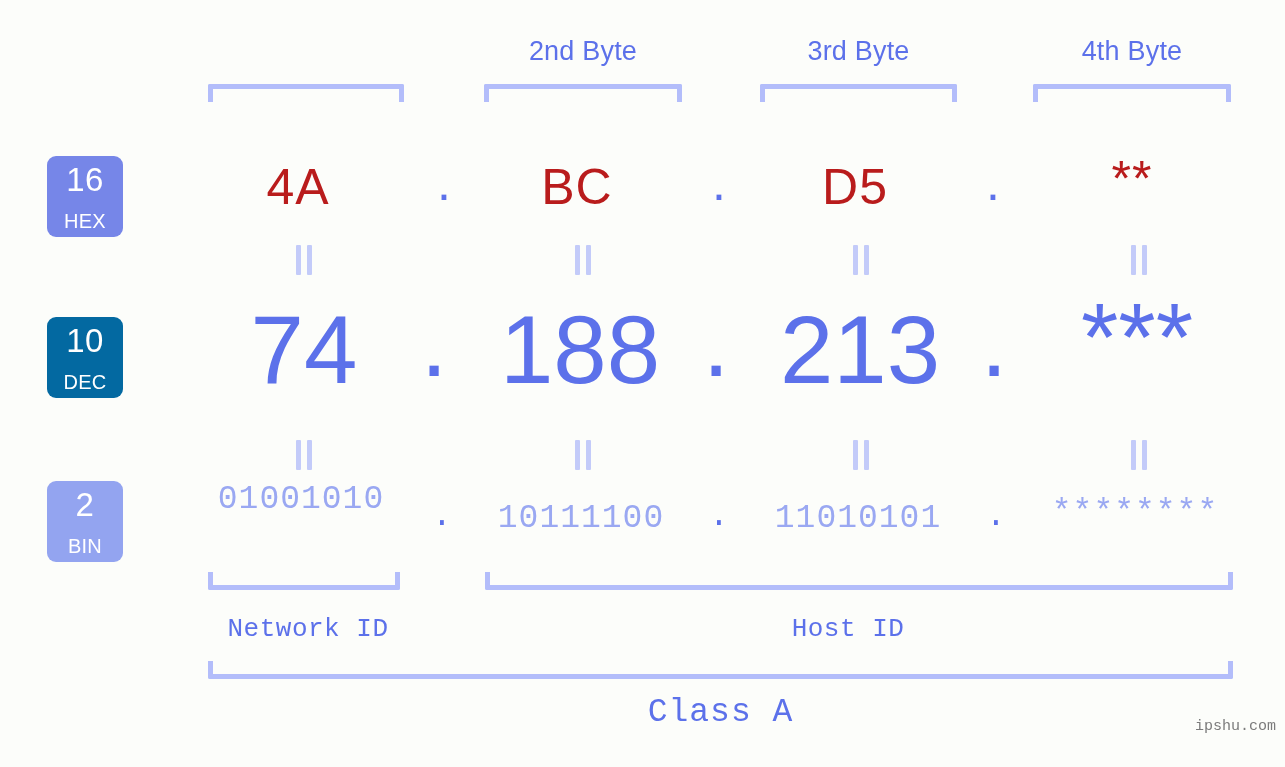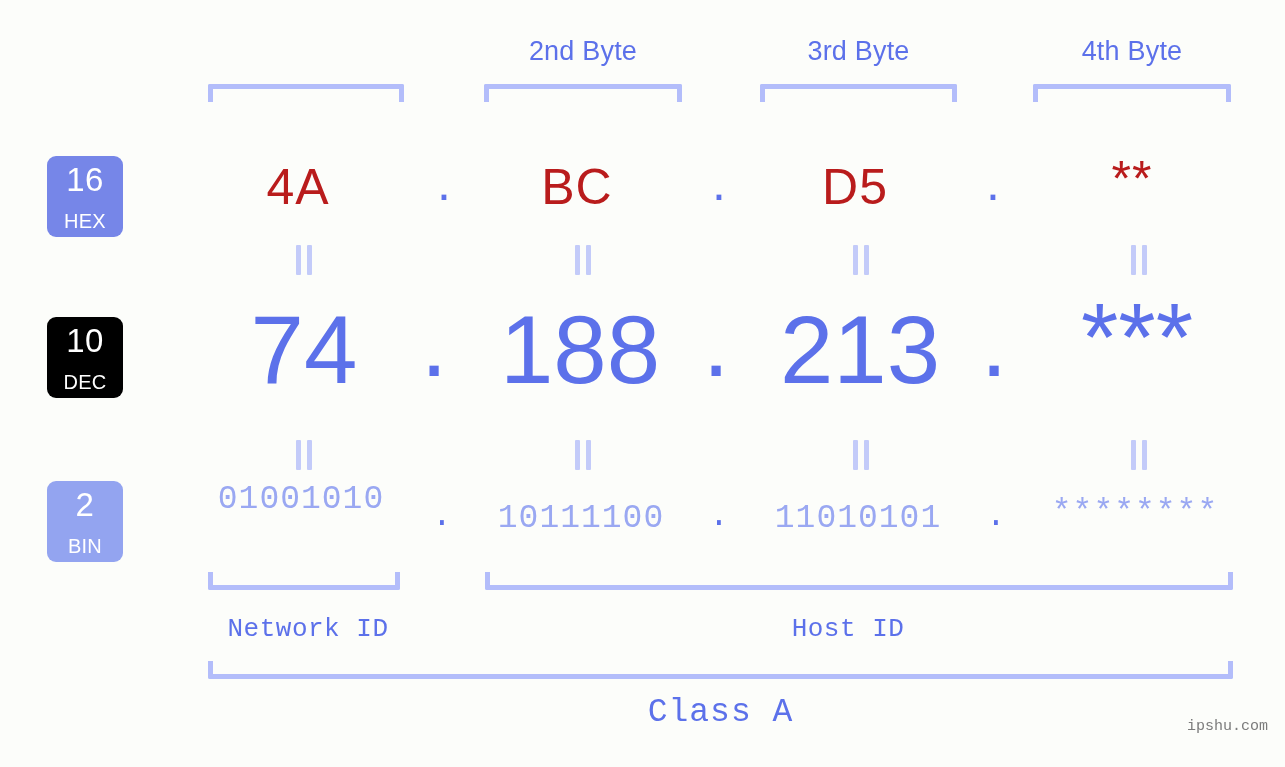--- a/index.html
+++ b/index.html
@@ -145,20 +145,21 @@
     color: #5c71ea;
     text-align: center;
     white-space: nowrap;
     letter-spacing: 1px;
   }
   .watermark {
     font-family: "Liberation Mono", monospace;
     font-size: 15px;
     color: #7b7b7b;
     white-space: nowrap;
+    margin-left: 8px;
   }
 </style>
 </head>
 <body>
 
 <div id="stage">
 
   <div class="abs byte-header" style="left:484px; top:36px; width:198px;">2nd Byte</div>
   <div class="abs byte-header" style="left:760px; top:36px; width:197px;">3rd Byte</div>
   <div class="abs byte-header" style="left:1033px; top:36px; width:198px;">4th Byte</div>
@@ -194,21 +195,21 @@
   </div>
   <div class="abs eq" style="left:850px; top:245px;">
     <span></span>
       <span></span>
   </div>
   <div class="abs eq" style="left:1128px; top:245px;">
     <span></span>
       <span></span>
   </div>
 
-  <div class="abs badge" style="left:47px; top:317px; background:#000000;">
+  <div class="abs badge" style="left:47px; top:317px; background:#0369a1;">
     <div class="badge-num">10</div>
     <div class="badge-label">DEC</div>
   </div>
 
   <div class="abs dec-val" style="left:196px; top:295px; width:216px;">74</div>
   <div class="abs dot dot-dec" style="left:400px; top:295px; width:68px;">.</div>
 
   <div class="abs dec-val" style="left:466px; top:295px; width:228px;">188</div>
   <div class="abs dot dot-dec" style="left:682px; top:295px; width:68px;">.</div>
 

